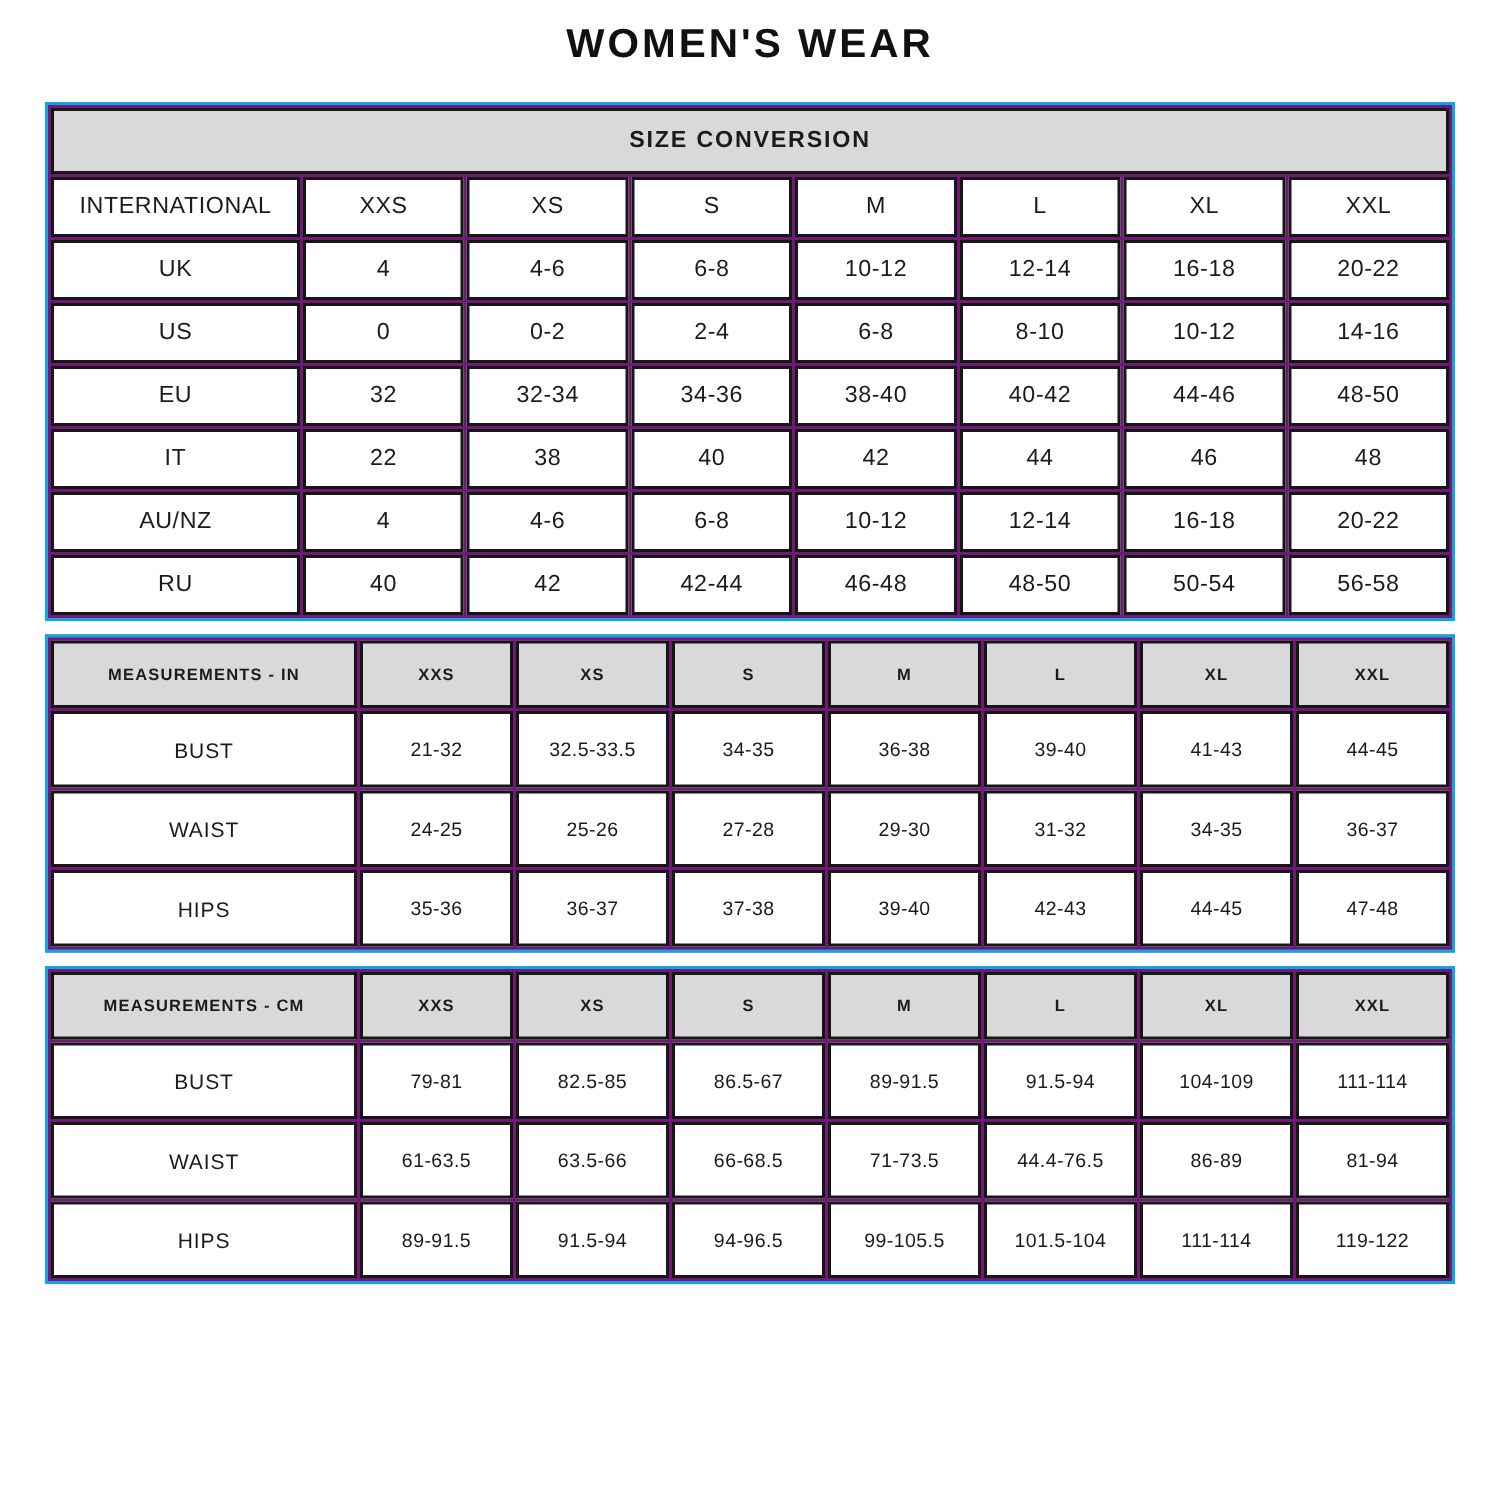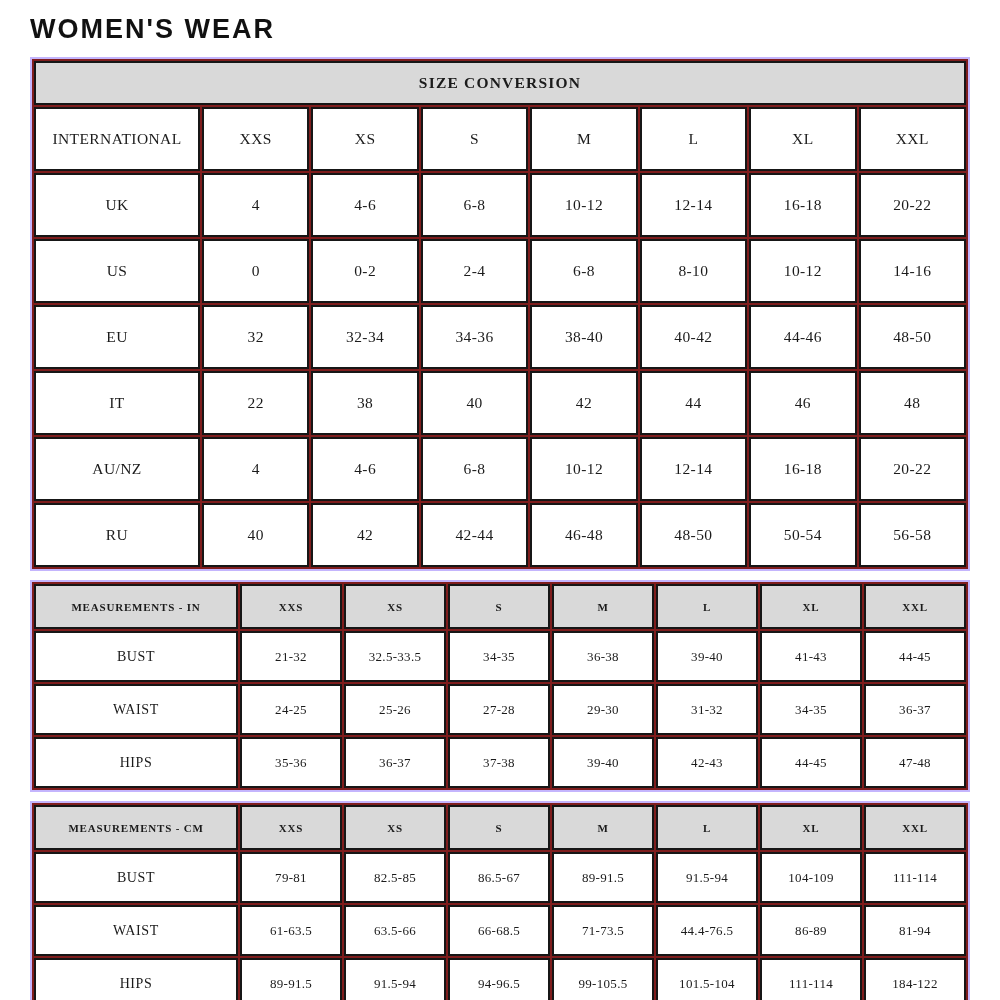--- a/index.html
+++ b/index.html
@@ -6,47 +6,47 @@
   html, body {
     margin: 0; padding: 0;
     width: 1000px; height: 1000px;
     background: #ffffff;
     font-family: "Liberation Sans", sans-serif;
     color: #1b1b1b;
     overflow: hidden;
   }
   .page { padding: 8px 30px 0 30px; }
   h1.page-title {
-    margin: 6px 0 12px 0;
+    margin: 6px 0 23px 0;
+    text-align: center;
     font-size: 27px;
     font-weight: 700;
     letter-spacing: 2px;
     color: #111;
   }
   table.tbl {
     width: 940px;
     table-layout: fixed;
     border-collapse: separate;
     border-spacing: 2.5px;
-    border: 2px solid #c4b5fd;
-    background: #7f1d1d;
+    border: 2px solid #0ea5e9;
+    background: #701a75;
     margin: 0 0 9px 0;
-    font-family: Liberation Serif, serif;
   }
   table.tbl td {
     border: 2px solid #161616;
     background: #ffffff;
     text-align: center;
     vertical-align: middle;
     padding: 0 2px;
     overflow: hidden;
   }
   
   .tbl-conv col.c0 { width: 166px; }
-  .tbl-conv td { height: 64px; font-size: 15.5px; letter-spacing: 0.4px; }
+  .tbl-conv td { height: 40px; font-size: 15.5px; letter-spacing: 0.4px; }
   .tbl-conv td.caption {
     background: #d9d9d9;
     height: 44px;
     font-weight: 700;
     font-size: 15.5px;
     letter-spacing: 1.2px;
   }
   
   .tbl-meas col.c0 { width: 204px; }
   .tbl-meas td { height: 51px; font-size: 13px; letter-spacing: 0.3px; }
@@ -240,18 +240,18 @@
           <td>81-94</td>
         </tr>
         <tr>
           <td class="row-label">HIPS</td>
           <td>89-91.5</td>
           <td>91.5-94</td>
           <td>94-96.5</td>
           <td>99-105.5</td>
           <td>101.5-104</td>
           <td>111-114</td>
-          <td>184-122</td>
+          <td>119-122</td>
         </tr>
       </tbody>
   </table>
 
 </div>
 
 </body></html>

